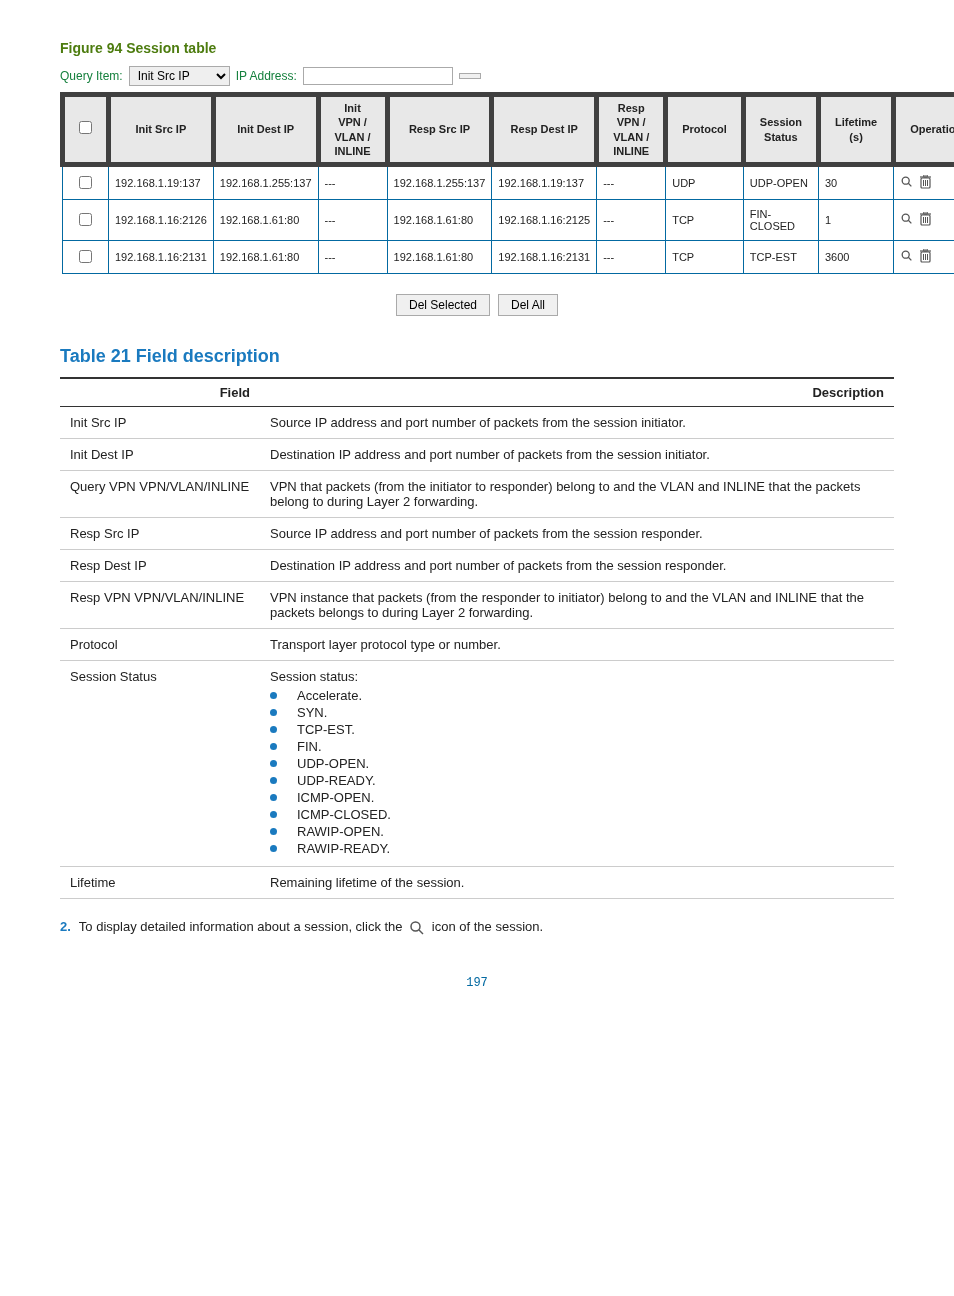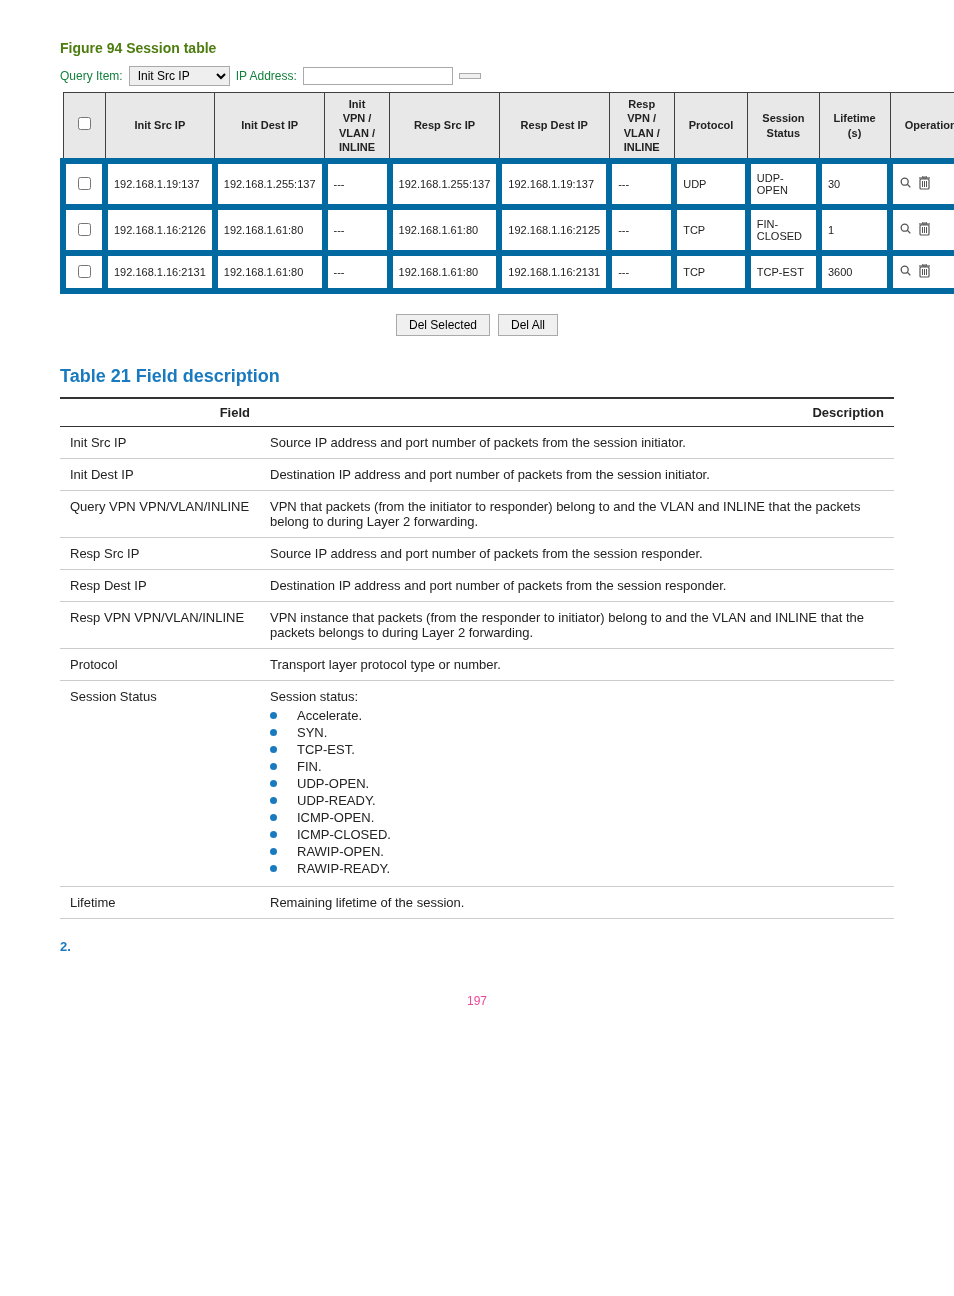--- a/index.html
+++ b/index.html
@@ -51,31 +51,31 @@
 
     .session-table {
       border-collapse: collapse;
       width: 100%;
       font-size: 11.5px;
       margin-bottom: 10px;
     }
 
     .session-table th {
       background: #e8e8e8;
-      border: 1px solid #404040;
+      border: 5px solid #404040;
       padding: 4px 14px;
       text-align: center;
       font-weight: bold;
       font-size: 11px;
       vertical-align: middle;
       line-height: 1.3;
     }
 
     .session-table td {
-      border: 6px solid #0369a1;
+      border: 1px solid #0369a1;
       padding: 8px 6px;
       vertical-align: middle;
       font-size: 11px;
     }
 
     .session-table td:first-child {
       text-align: center;
       width: 20px;
     }
 
@@ -169,22 +169,23 @@
     .op-icon {
       font-size: 11px;
       color: #555;
       cursor: pointer;
       margin-right: 3px;
     }
 
     .page-num {
       text-align: center;
       font-size: 12px;
-      color: #ec4899;
+      color: #0369a1;
       margin-top: 40px;
+      font-family: Liberation Mono, monospace;
     }
   </style>
 </head>
 <body>
 
 <div>
   <div class="figure-title">Figure 94 Session table</div>
 
   <div class="query-bar">
     <label>Query Item:</label>
@@ -400,15 +401,24 @@
         <tr>
       <td>Lifetime</td>
       <td><span>Remaining lifetime of the session.</span></td>
     </tr>
       </tbody>
   </table>
 </div>
 
 <div class="step-note">
   <span class="step-num">2.</span>
+  <span>
+    <span>To display detailed information about a session, click the</span>
+    
+    <svg width="16" height="16" viewBox="0 0 16 16" style="vertical-align:middle; margin: 0 3px;" xmlns="http://www.w3.org/2000/svg">
+      <circle cx="6.5" cy="6.5" r="4.5" fill="none" stroke="#555" stroke-width="1.5"></circle>
+      <line x1="10" y1="10" x2="14" y2="14" stroke="#555" stroke-width="1.5"></line>
+    </svg>
+    <span>icon of the session.</span>
+  </span>
 </div>
 
 <div class="page-num">197</div>
 
 </body></html>

